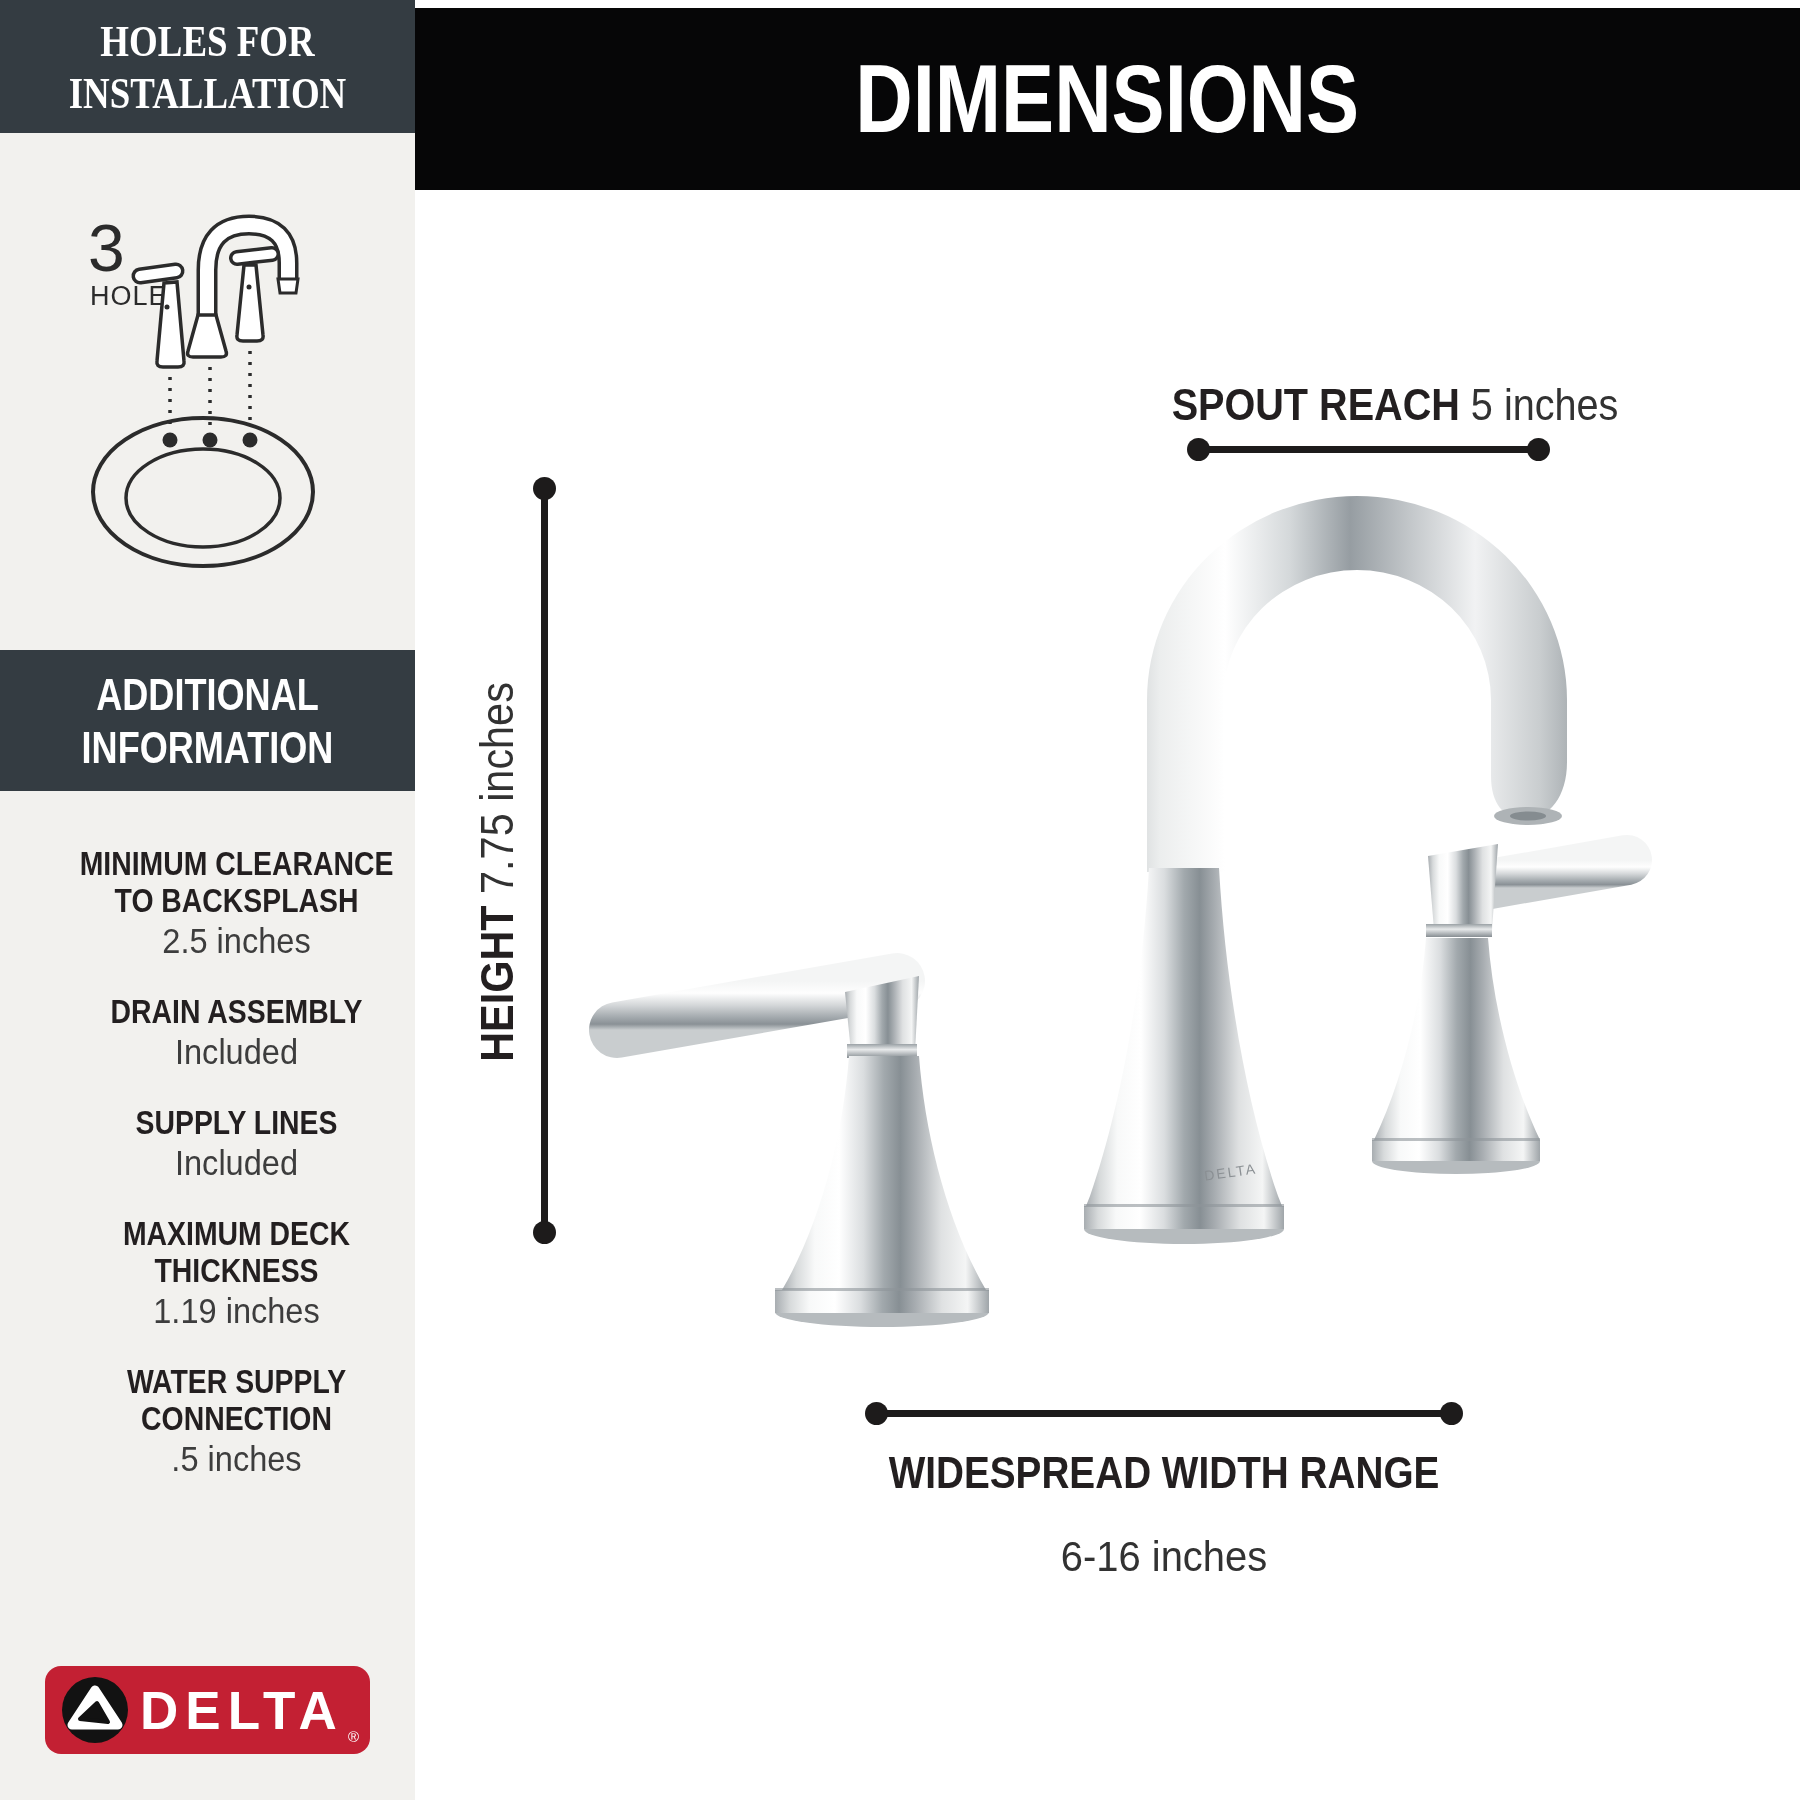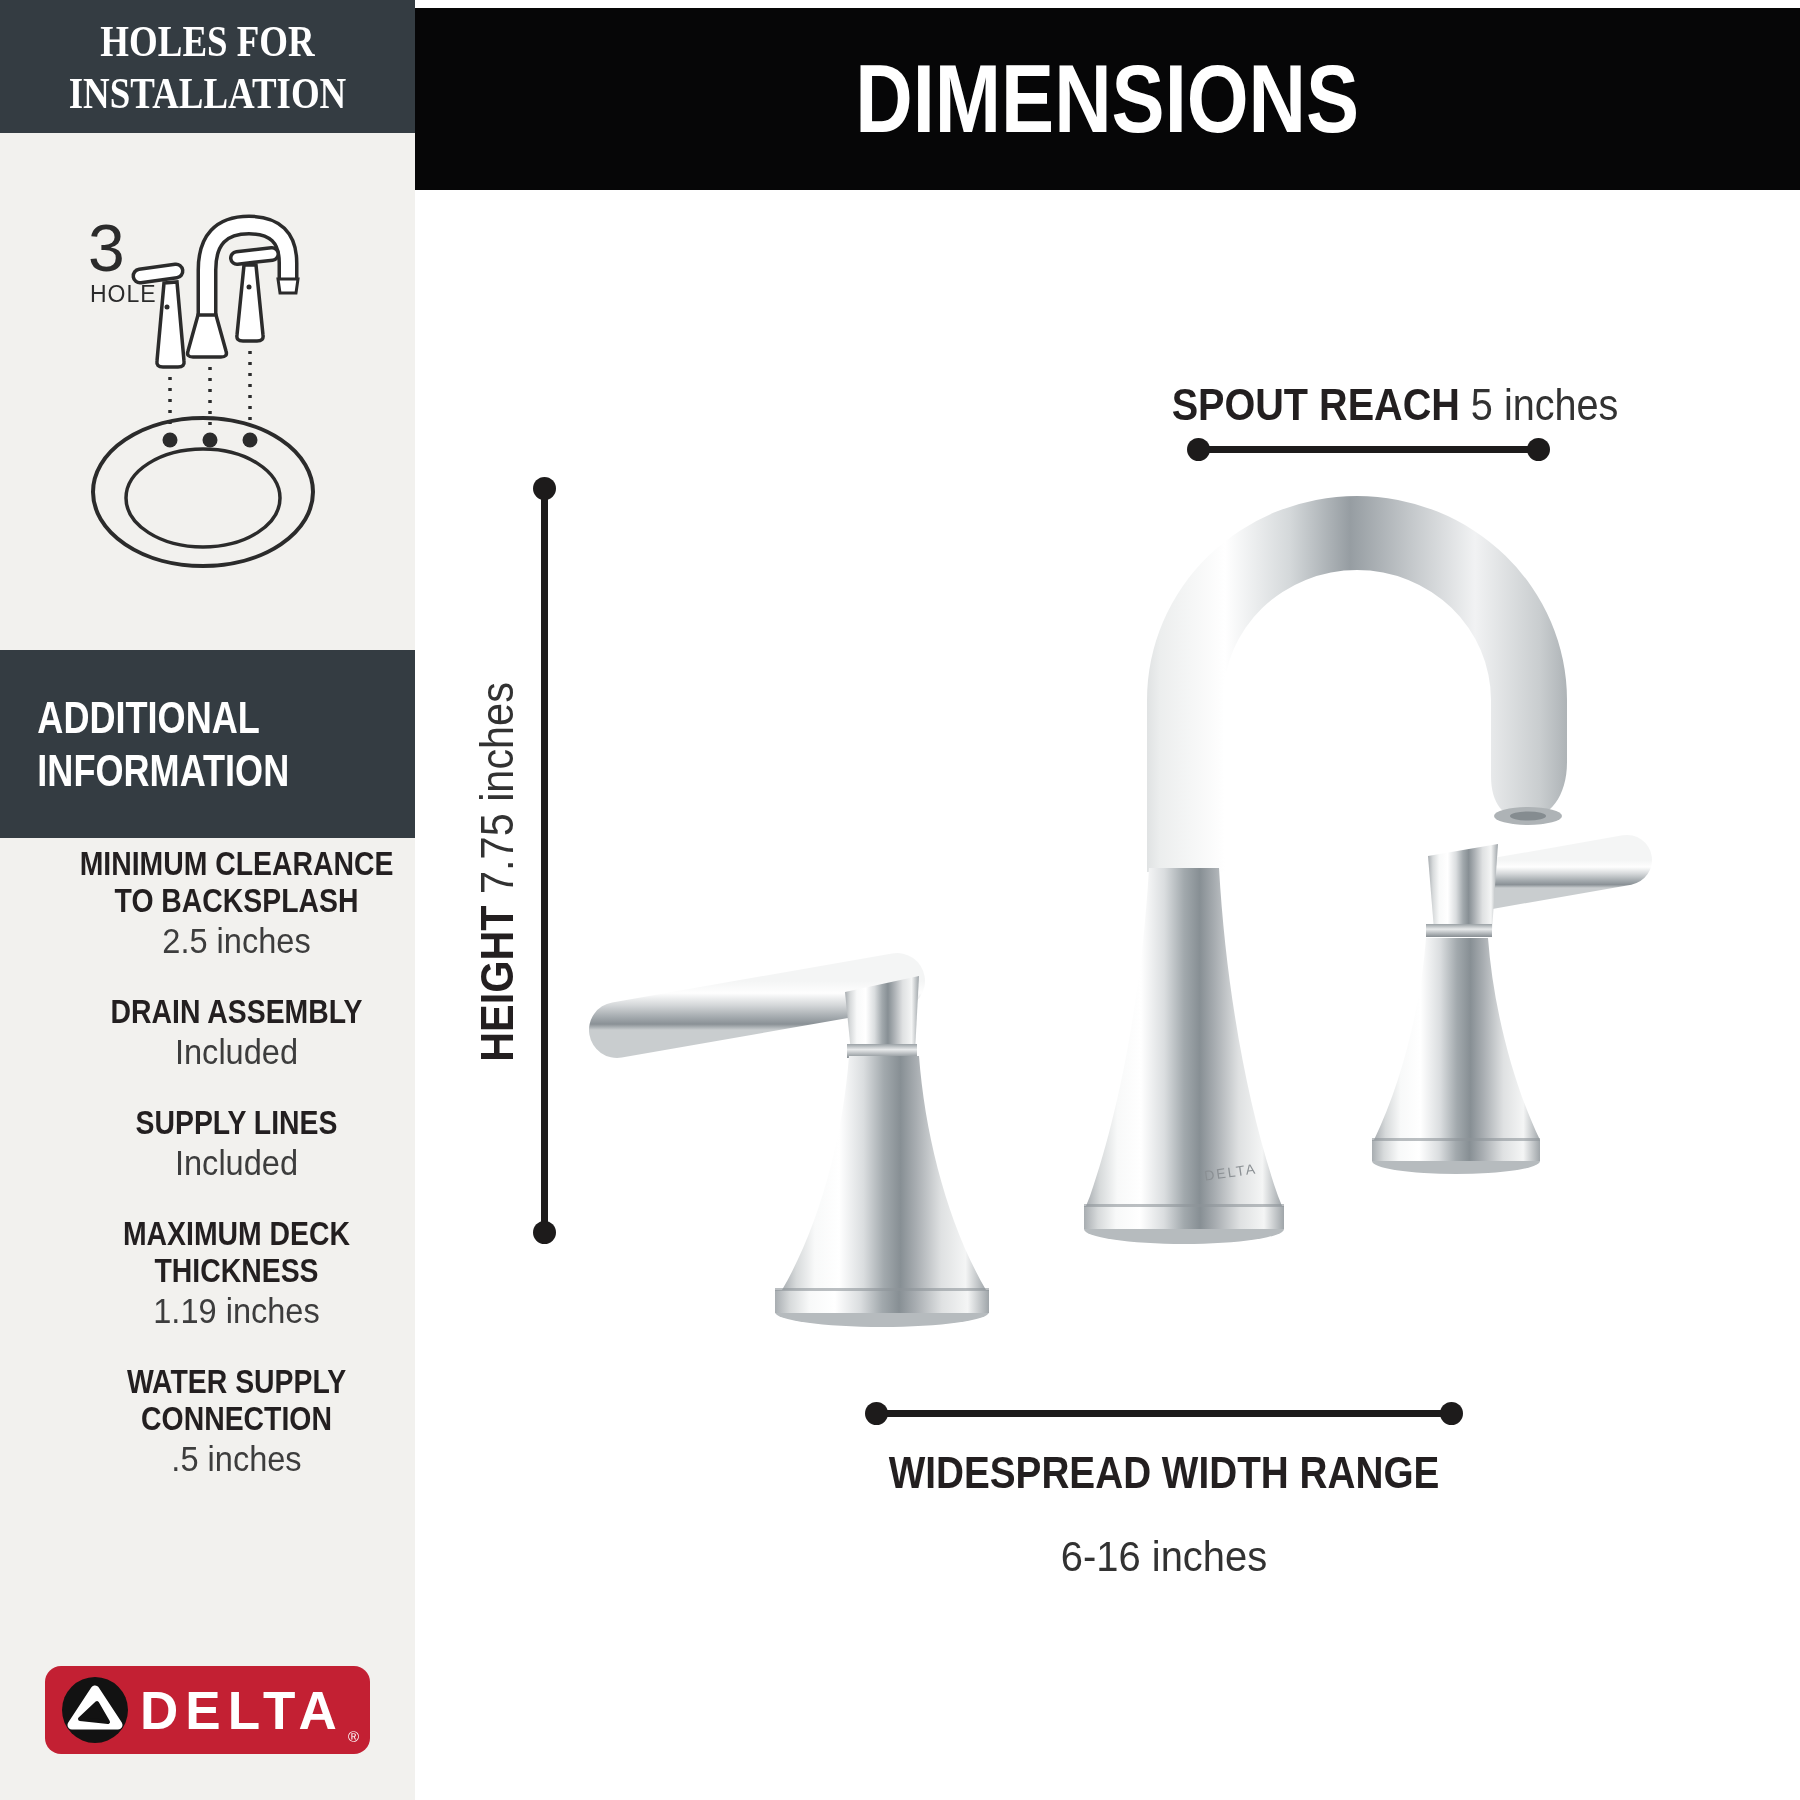--- a/index.html
+++ b/index.html
@@ -6,26 +6,26 @@
   #canvas{position:relative;width:1800px;height:1800px;background:#ffffff;
           font-family:"Liberation Sans",sans-serif;overflow:hidden;color:#231f20;}
   .abs{position:absolute;}
   .cond{transform:scaleX(.82);transform-origin:50% 50%;}
 
   
   #sidebar-bg{left:0;top:133px;width:415px;height:1667px;background:#f2f1ee;}
   #holes-header{left:0;top:0;width:415px;height:133px;background:#343c42;
     display:flex;flex-direction:column;justify-content:center;text-align:center;font-family:Liberation Serif, serif;}
   #holes-header .l{color:#fff;font-weight:bold;font-size:45px;line-height:52px;white-space:nowrap;}
-  #addl-header{left:0;top:650px;width:415px;height:188px;background:#343c42;
-    display:flex;flex-direction:column;justify-content:center;}
+  #addl-header{left:0;top:650px;width:415px;height:141px;background:#343c42;
+    display:flex;flex-direction:column;justify-content:center;text-align:center;}
   #addl-header .l{color:#fff;font-weight:bold;font-size:44px;line-height:53px;white-space:nowrap;}
 
   #hole-count{left:88px;top:215px;font-size:66px;font-weight:400;color:#2b2b2b;line-height:1;}
-  #hole-label{left:90px;top:281px;font-size:23px;font-weight:400;letter-spacing:1px;color:#2b2b2b;}
+  #hole-label{left:90px;top:281px;font-size:27px;font-weight:400;letter-spacing:1px;color:#2b2b2b;}
 
   #spec-list{left:0;top:845px;width:473px;text-align:center;}
   .spec-item{margin-bottom:30px;}
   .spec-label{font-weight:bold;font-size:33px;line-height:37px;color:#231f20;
      white-space:pre-line;transform:scaleX(.86);transform-origin:50% 50%;}
   .spec-value{font-weight:400;font-size:35px;line-height:44px;color:#3d3d3d;
      transform:scaleX(.93);transform-origin:50% 50%;}
 
   
   #banner{left:415px;top:8px;width:1385px;height:182px;background:#060607;

